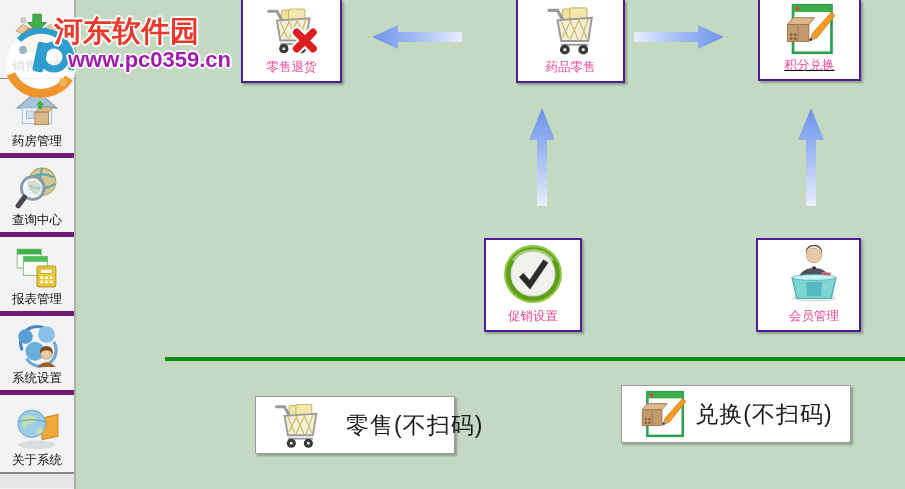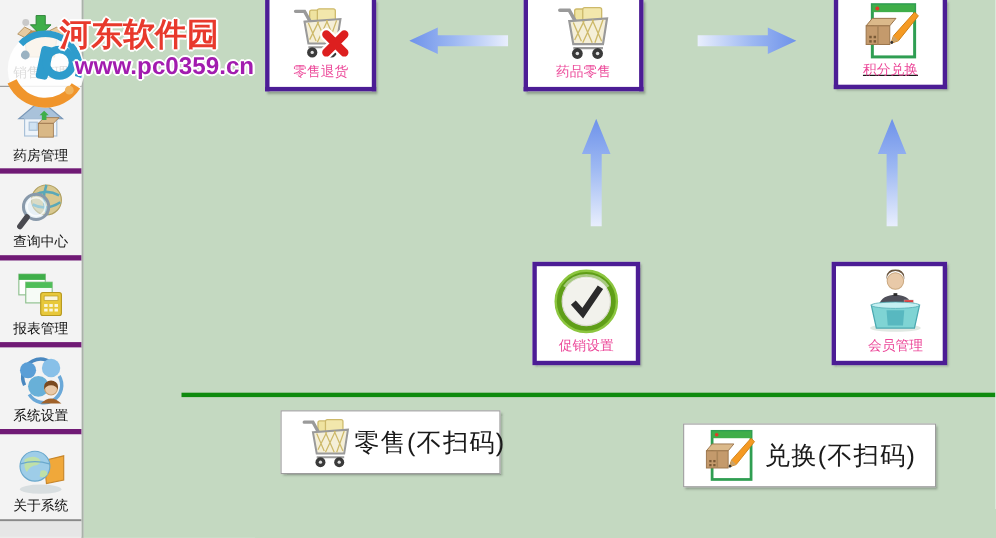--- a/index.html
+++ b/index.html
@@ -12,37 +12,37 @@
   .side-item{display:flex;flex-direction:column;align-items:center;justify-content:flex-end;
              height:79px;background:#f3f3f3;border-bottom:5px solid #701a75;box-sizing:border-box;
              padding-bottom:3px;cursor:pointer;}
   .side-item.first{border-bottom:1px solid #8a8a8a;}
   .side-item.last{border-bottom:2px solid #8a8a8a;}
   .side-item .s-icon{width:46px;height:46px;margin-bottom:1px;}
   .side-item .s-label{font-size:12.5px;color:#111;white-space:nowrap;}
   #sidebar-rest{height:14px;background:#e6e6e6;}
 
   
-  .panel-btn{position:absolute;background:#ffffff;border:4px solid #4c1d95;box-sizing:border-box;
+  .panel-btn{position:absolute;background:#ffffff;border:2px solid #4c1d95;box-sizing:border-box;
              box-shadow:2px 2px 2px rgba(96,110,96,.55);display:flex;flex-direction:column;
              align-items:center;justify-content:flex-end;padding-bottom:5px;cursor:pointer;}
   .panel-btn.cut-top{border-top:none;}
   .panel-btn .b-icon{flex:1 1 auto;display:flex;align-items:center;justify-content:center;width:100%;}
   .panel-btn .b-label{font-size:12.5px;color:#ec4899;white-space:nowrap;line-height:17px;}
 
   #btn-retail-return{left:241px;top:0;width:101px;height:83px;}
-  #btn-drug-retail  {left:476px;top:0;width:109px;height:83px;text-align:center;}
+  #btn-drug-retail  {left:516px;top:0;width:109px;height:83px;text-align:center;}
   #btn-points-exch  {left:758px;top:0;width:103px;height:81px;text-decoration:underline;}
   #btn-promo  {left:484px;top:238px;width:98px;height:94px;}
   #btn-member {left:756px;top:238px;width:105px;height:94px;padding-left:11px;}
 
   .wide-btn{position:absolute;background:#ffffff;border:1px solid #9c9c9c;box-sizing:border-box;
             box-shadow:2px 2px 2px rgba(96,110,96,.55);display:flex;flex-direction:row;
             align-items:center;cursor:pointer;}
-  #btn-retail-noscan{left:255px;top:373px;width:200px;height:58px;}
+  #btn-retail-noscan{left:255px;top:396px;width:200px;height:58px;gap:24px;}
   #btn-exch-noscan  {left:621px;top:385px;width:230px;height:58px;}
   .wide-btn .w-icon{width:50px;height:50px;margin-left:16px;flex:0 0 auto;}
   .wide-btn .w-label{flex:1;text-align:center;font-size:23px;color:#1a1a1a;letter-spacing:1px;
                      padding-right:10px;white-space:nowrap;}
 
   
   .flow-arrow{position:absolute;pointer-events:none;}
   #arrow-left {left:372px;top:24px;}
   #arrow-right{left:634px;top:24px;}
   #arrow-up-1 {left:528px;top:108px;}

